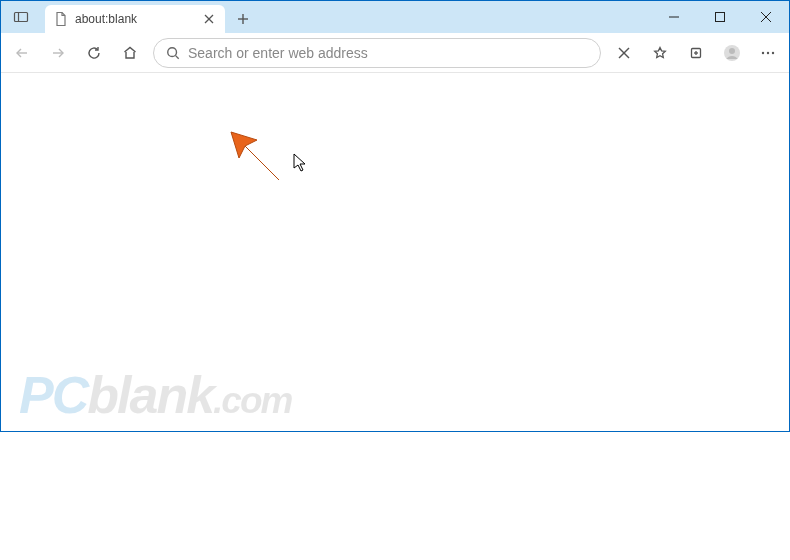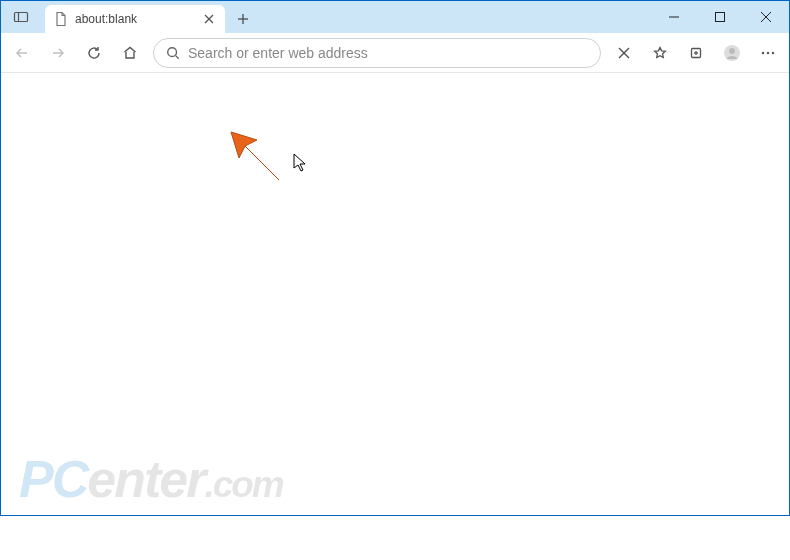--- a/index.html
+++ b/index.html
@@ -1,17 +1,17 @@
 <!DOCTYPE html>
 <html><head>
 <meta charset="utf-8">
 <style>
   * { margin: 0; padding: 0; box-sizing: border-box; font-family: "Segoe UI", Tahoma, sans-serif; }
   html, body { width: 790px; height: 560px; overflow: hidden; background: #fff; }
-  .window { width: 790px; height: 516px; border: 1px solid #0067c0; display: flex; flex-direction: column; background: #fff; }
+  .window { width: 790px; height: 432px; border: 1px solid #0067c0; display: flex; flex-direction: column; background: #fff; }
   .titlebar { height: 32px; background: #cde6f7; display: flex; align-items: center; position: relative; }
   .tab-preview-btn { width: 40px; height: 32px; display: flex; align-items: center; justify-content: center; }
   .tab-preview-btn svg { width: 16px; height: 16px; }
   .tab { margin-left: 4px; height: 28px; width: 180px; background: #fff; border-top-left-radius: 6px; border-top-right-radius: 6px; display: flex; align-items: center; padding: 0 8px; gap: 6px; align-self: flex-end; position: relative; }
   .tab .favicon { width: 16px; height: 16px; flex-shrink: 0; }
   .tab .title { font-size: 12px; color: #444; flex: 1; white-space: nowrap; overflow: hidden; text-overflow: ellipsis; }
   .tab .close { width: 16px; height: 16px; display: flex; align-items: center; justify-content: center; color: #555; }
   .newtab-btn { width: 28px; height: 28px; display: flex; align-items: center; justify-content: center; color: #444; margin-left: 4px; align-self: flex-end; }
   .window-controls { position: absolute; right: 0; top: 0; height: 32px; display: flex; }
   .win-btn { width: 46px; height: 32px; display: flex; align-items: center; justify-content: center; color: #222; }
@@ -152,19 +152,19 @@
     <svg class="arrow-annotation" width="60" height="60" viewBox="0 0 60 60">
       <path d="M52 52 L18 18 L12 30 L4 4 L30 12 L18 18 Z" fill="#e8641b" stroke="#b74a0e" stroke-width="1"></path>
     </svg>
 
     <svg class="cursor-annotation" width="16" height="20" viewBox="0 0 16 20">
       <path d="M1 1 L1 15 L5 12 L8 18 L10 17 L7 11 L12 11 Z" fill="#fff" stroke="#000" stroke-width="1"></path>
     </svg>
 
     <div class="watermark">
       <span class="accent">PC</span>
-        <span>enter</span>
+        <span>blank</span>
         <span class="tld">.com</span>
     </div>
 
   </div>
 
 </div>
 
 </body></html>

